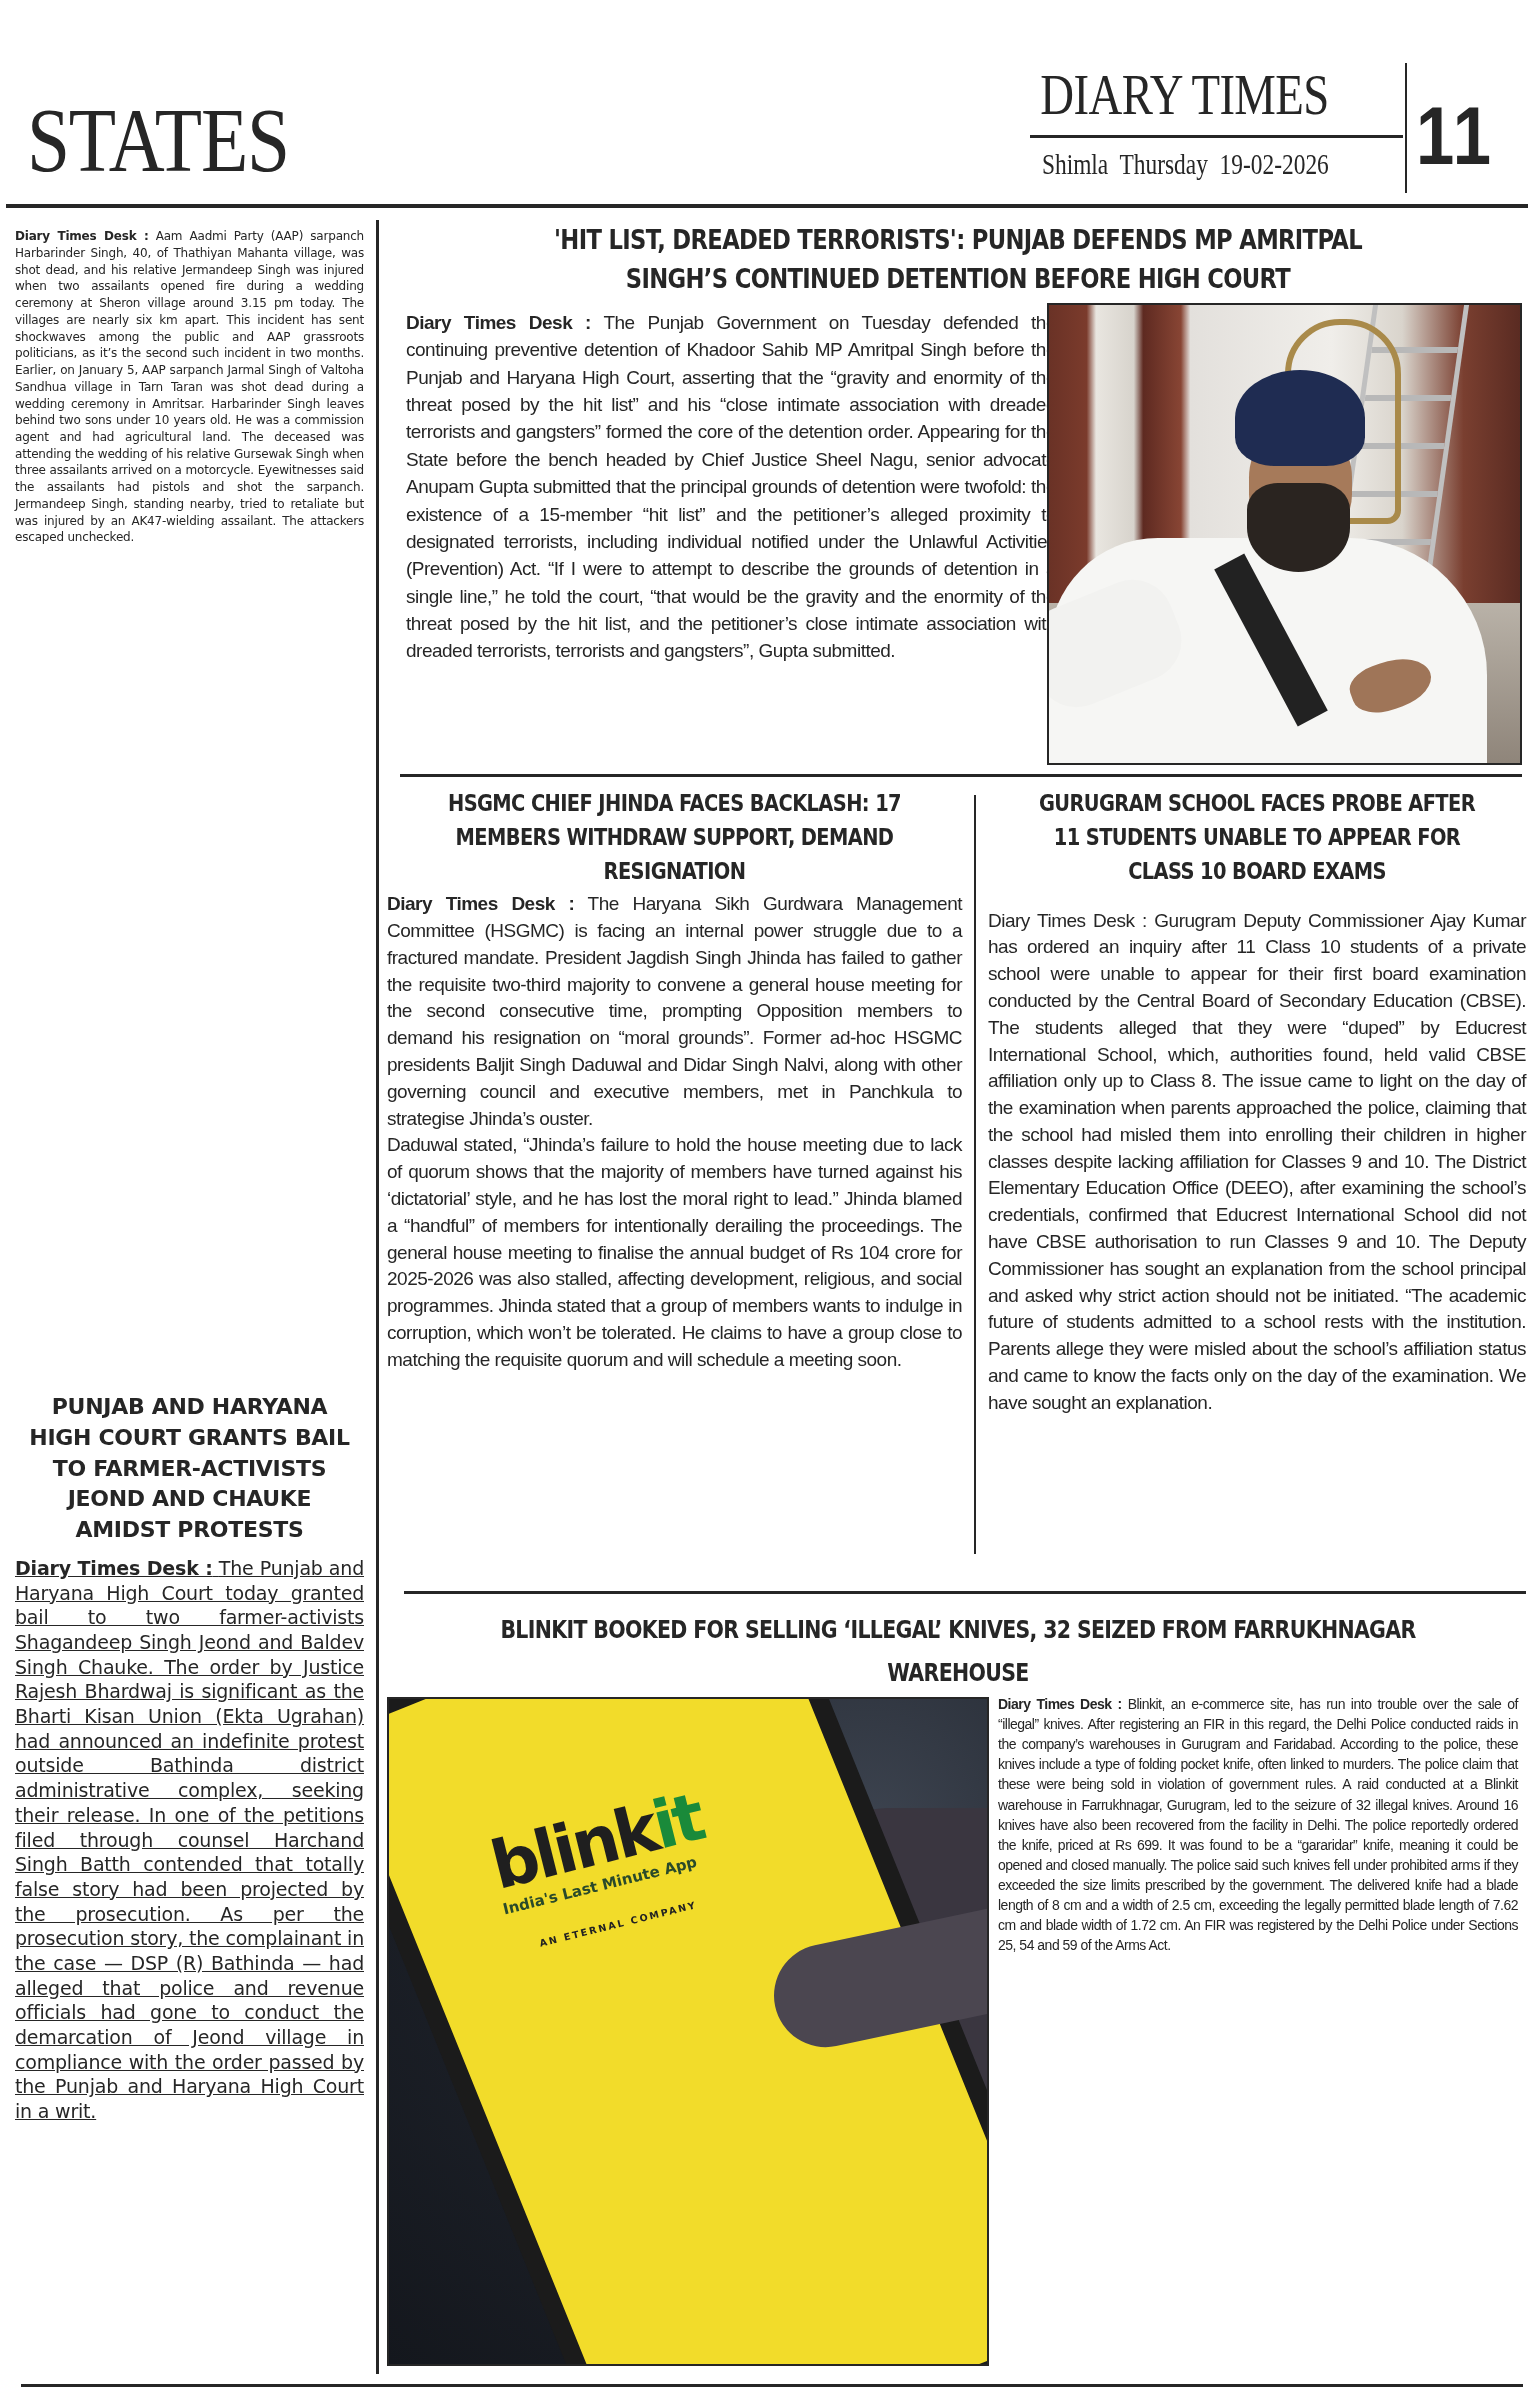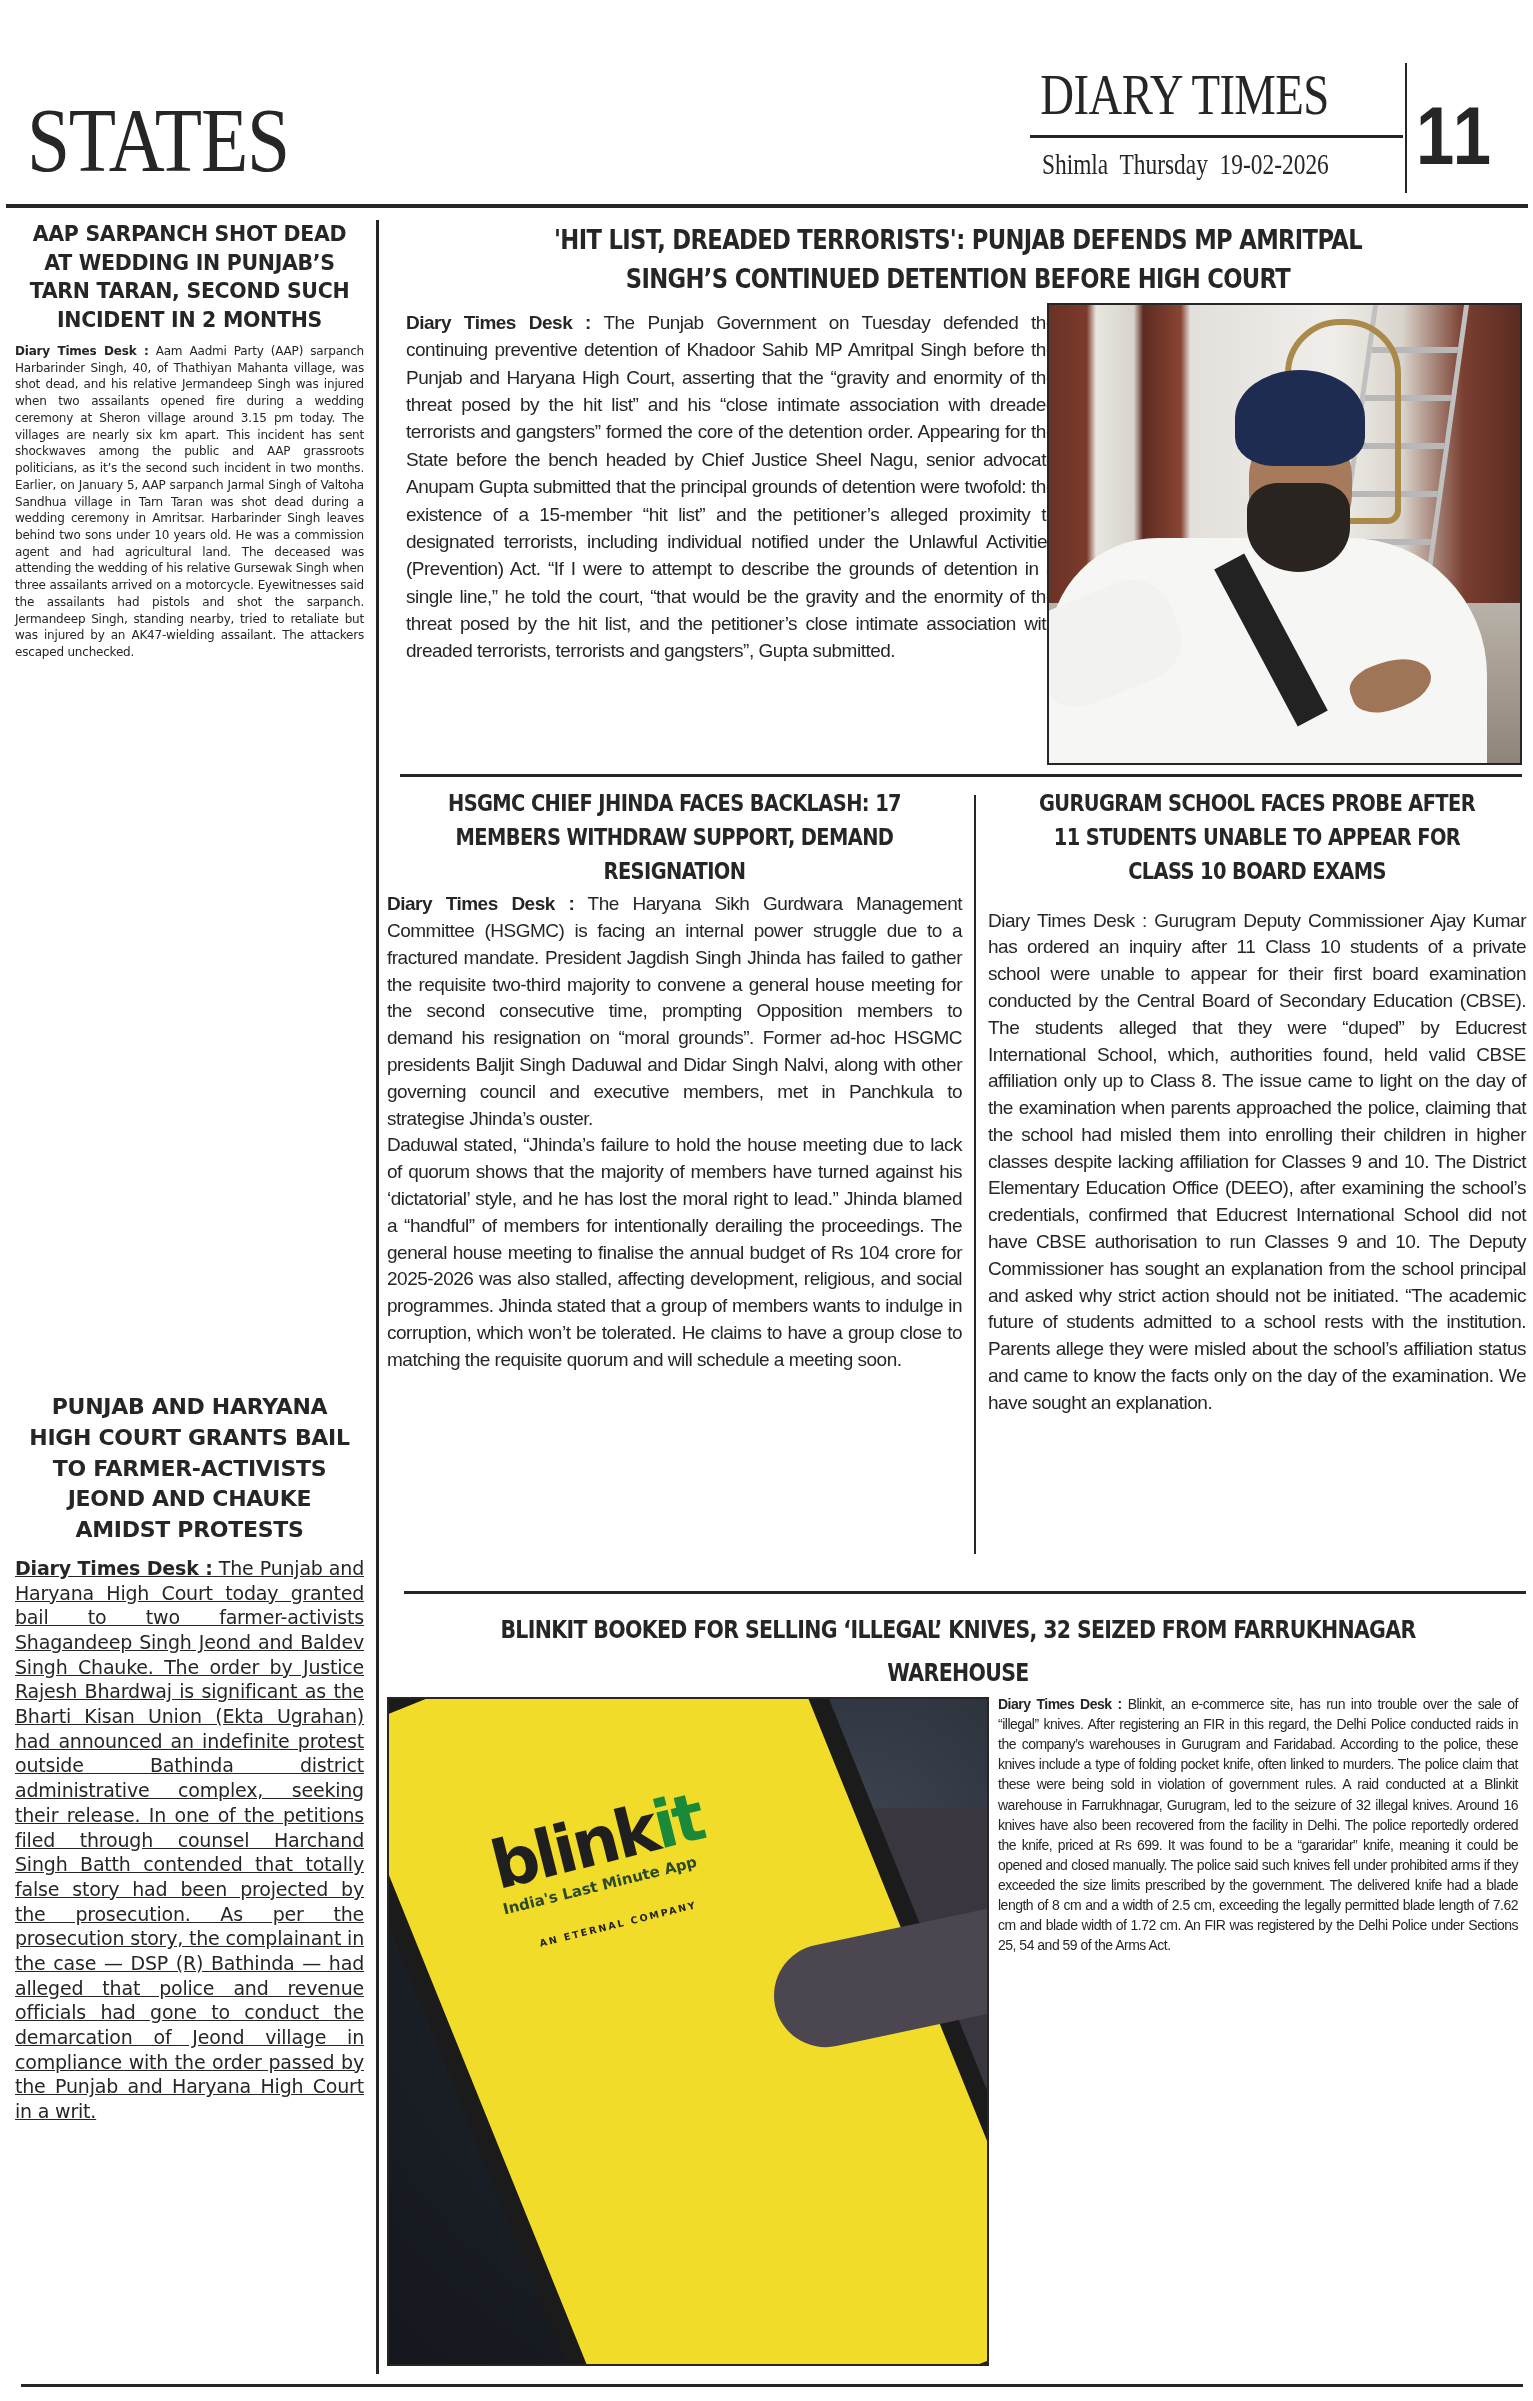--- a/index.html
+++ b/index.html
@@ -161,21 +161,20 @@
 
 <div class="section-title">STATES</div>
 <div class="brand">DIARY TIMES</div>
 <div class="brand-rule"></div>
 <div class="dateline"><span>Shimla</span>  <span>Thursday</span>  <span>19-02-2026</span></div>
 <div class="vrule-head"></div>
 <div class="page-number">11</div>
 <div class="head-rule"></div>
 
 <article class="article" id="a1">
-  <h2 class="headline">AAP SARPANCH SHOT DEAD AT WEDDING IN PUNJAB’S TARN TARAN, SECOND SUCH INCIDENT IN 2 MONTHS</h2>
   <div class="body">
     <p><span class="lead">Diary Times Desk :</span> <span>Aam Aadmi Party (AAP) sarpanch Harbarinder Singh, 40, of Thathiyan Mahanta village, was shot dead, and his relative Jermandeep Singh was injured when two assailants opened fire during a wedding ceremony at Sheron village around 3.15 pm today. The villages are nearly six km apart. This incident has sent shockwaves among the public and AAP grassroots politicians, as it’s the second such incident in two months. Earlier, on January 5, AAP sarpanch Jarmal Singh of Valtoha Sandhua village in Tarn Taran was shot dead during a wedding ceremony in Amritsar. Harbarinder Singh leaves behind two sons under 10 years old. He was a commission agent and had agricultural land. The deceased was attending the wedding of his relative Gursewak Singh when three assailants arrived on a motorcycle. Eyewitnesses said the assailants had pistols and shot the sarpanch. Jermandeep Singh, standing nearby, tried to retaliate but was injured by an AK47-wielding assailant. The attackers escaped unchecked.</span></p>
   </div>
 </article>
 
 <article class="article" id="a2">
   <h2 class="headline">PUNJAB AND HARYANA HIGH COURT GRANTS BAIL TO FARMER-ACTIVISTS JEOND AND CHAUKE AMIDST PROTESTS</h2>
   <div class="body">
     <p><span class="lead">Diary Times Desk :</span> <span>The Punjab and Haryana High Court today granted bail to two farmer-activists Shagandeep Singh Jeond and Baldev Singh Chauke. The order by Justice Rajesh Bhardwaj is significant as the Bharti Kisan Union (Ekta Ugrahan) had announced an indefinite protest outside Bathinda district administrative complex, seeking their release. In one of the petitions filed through counsel Harchand Singh Batth contended that totally false story had been projected by the prosecution. As per the prosecution story, the complainant in the case — DSP (R) Bathinda — had alleged that police and revenue officials had gone to conduct the demarcation of Jeond village in compliance with the order passed by the Punjab and Haryana High Court in a writ.</span></p>
   </div>

